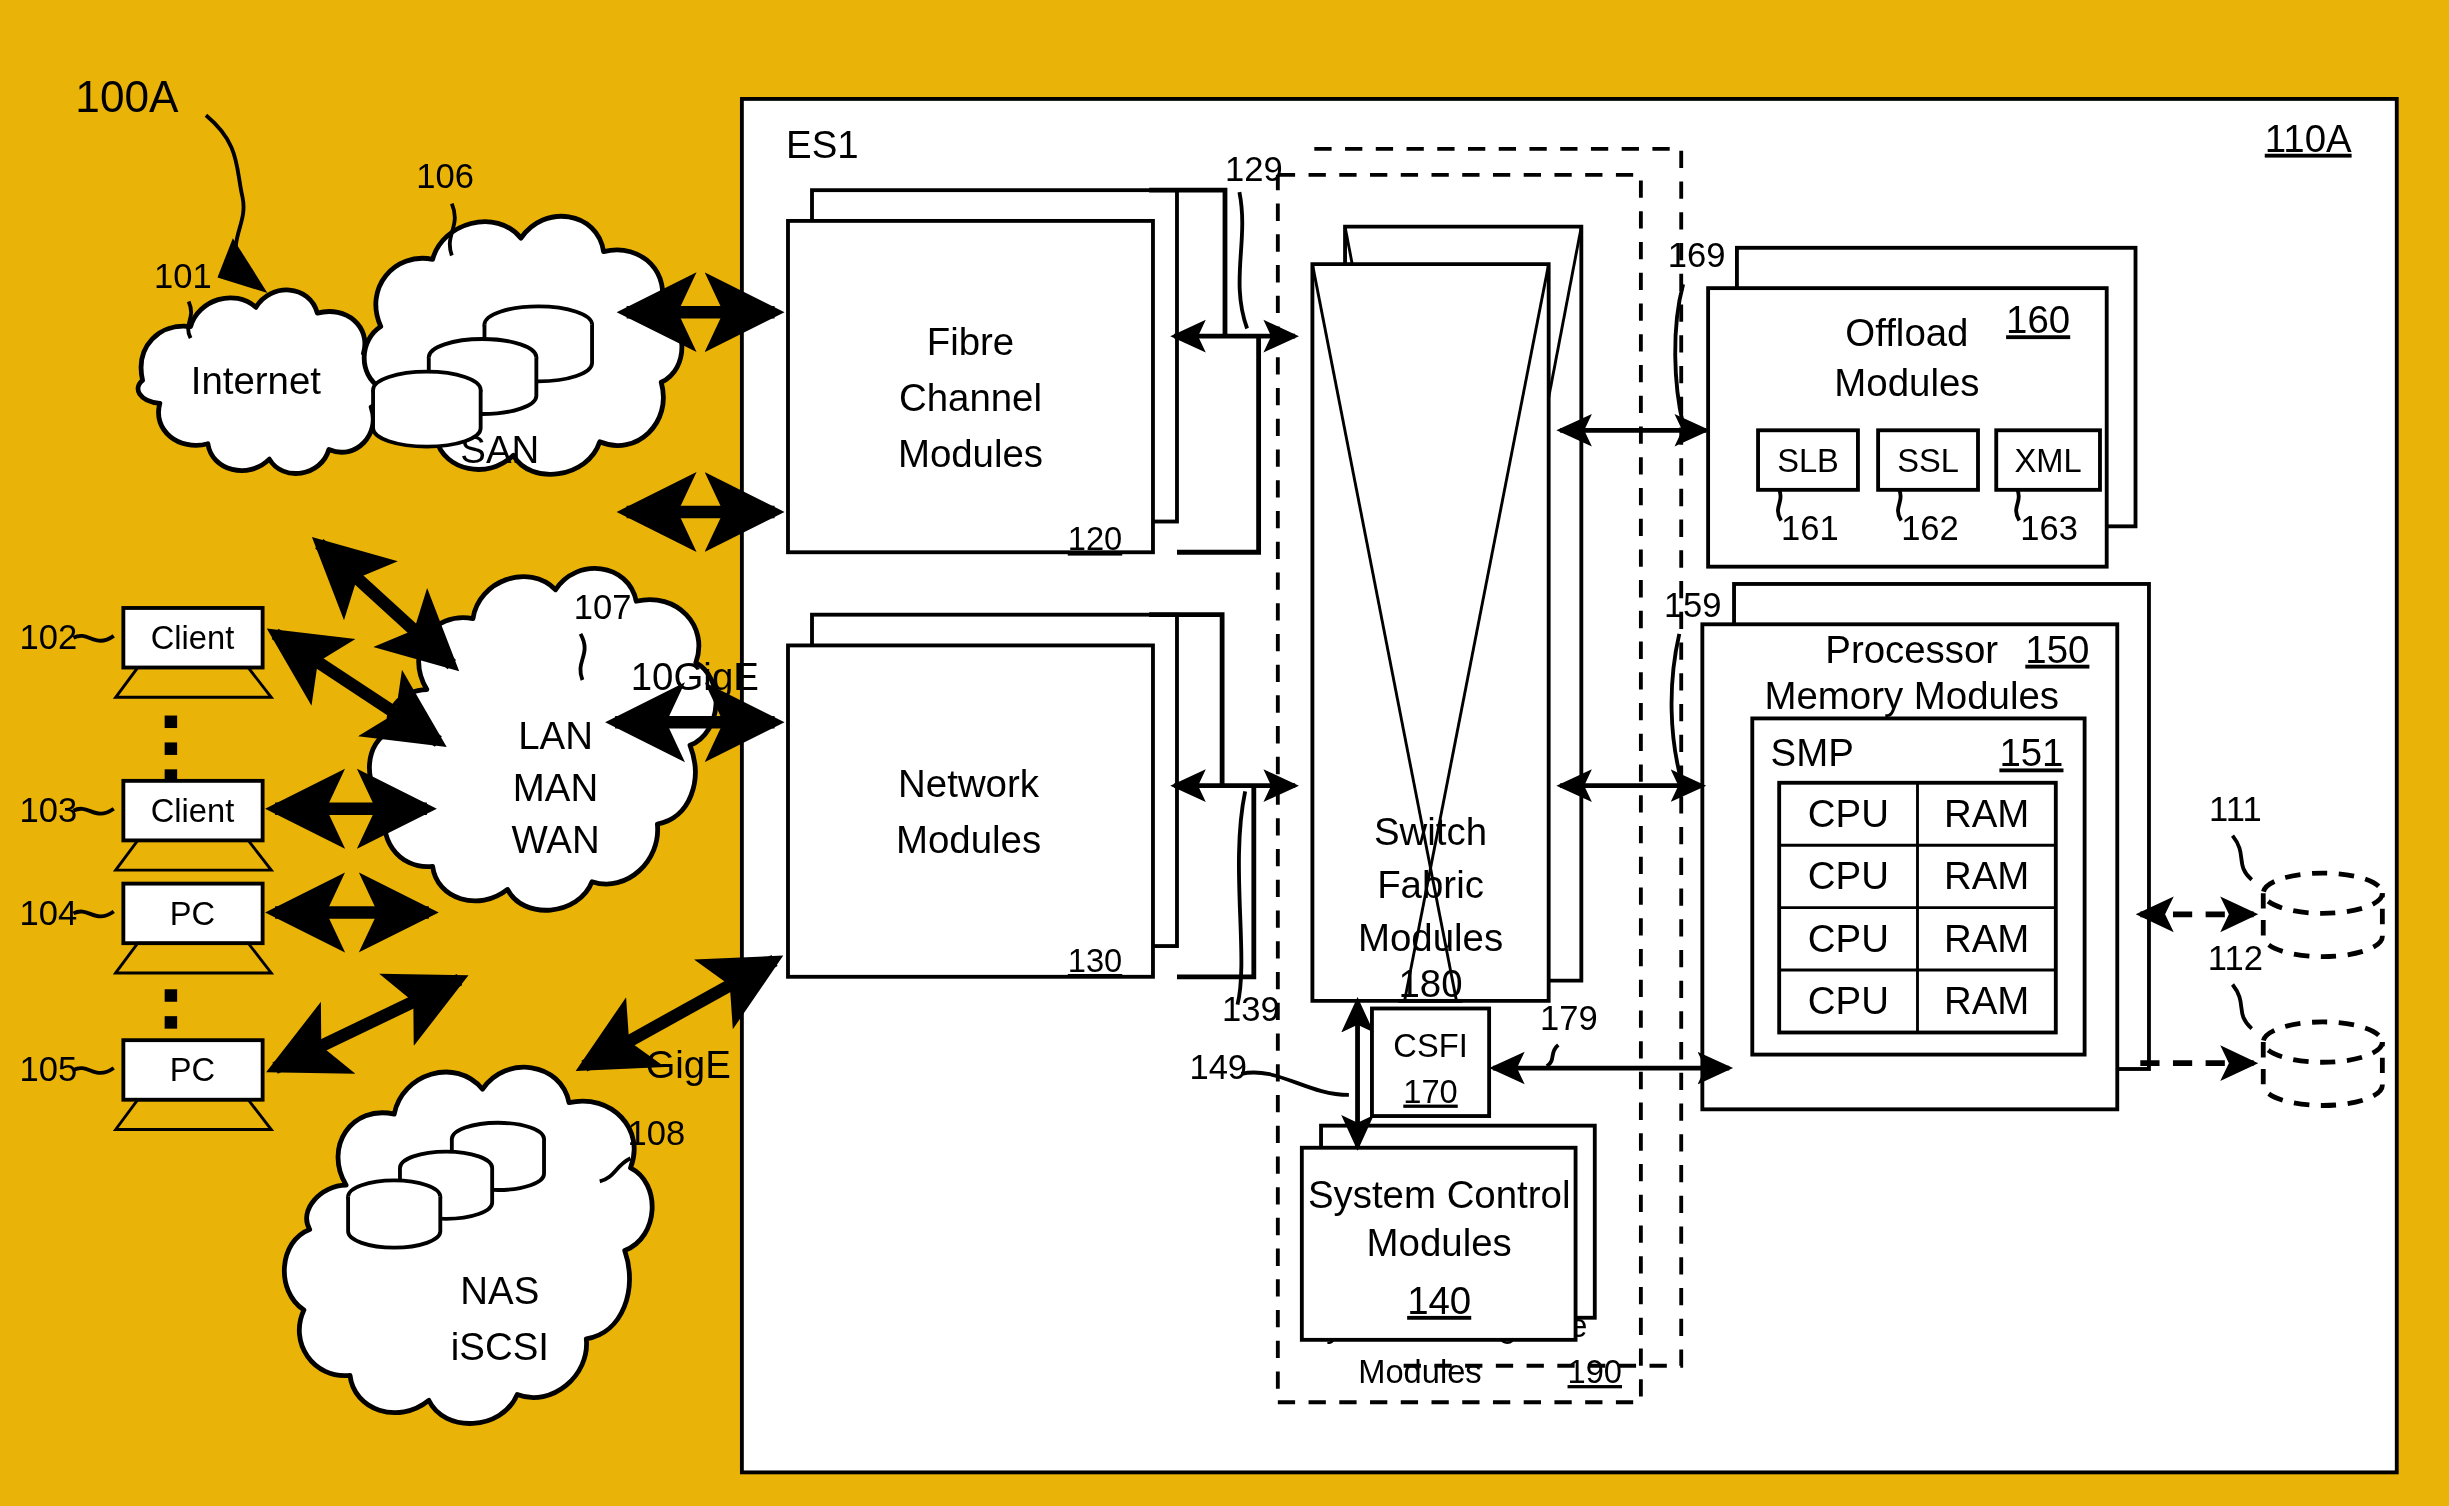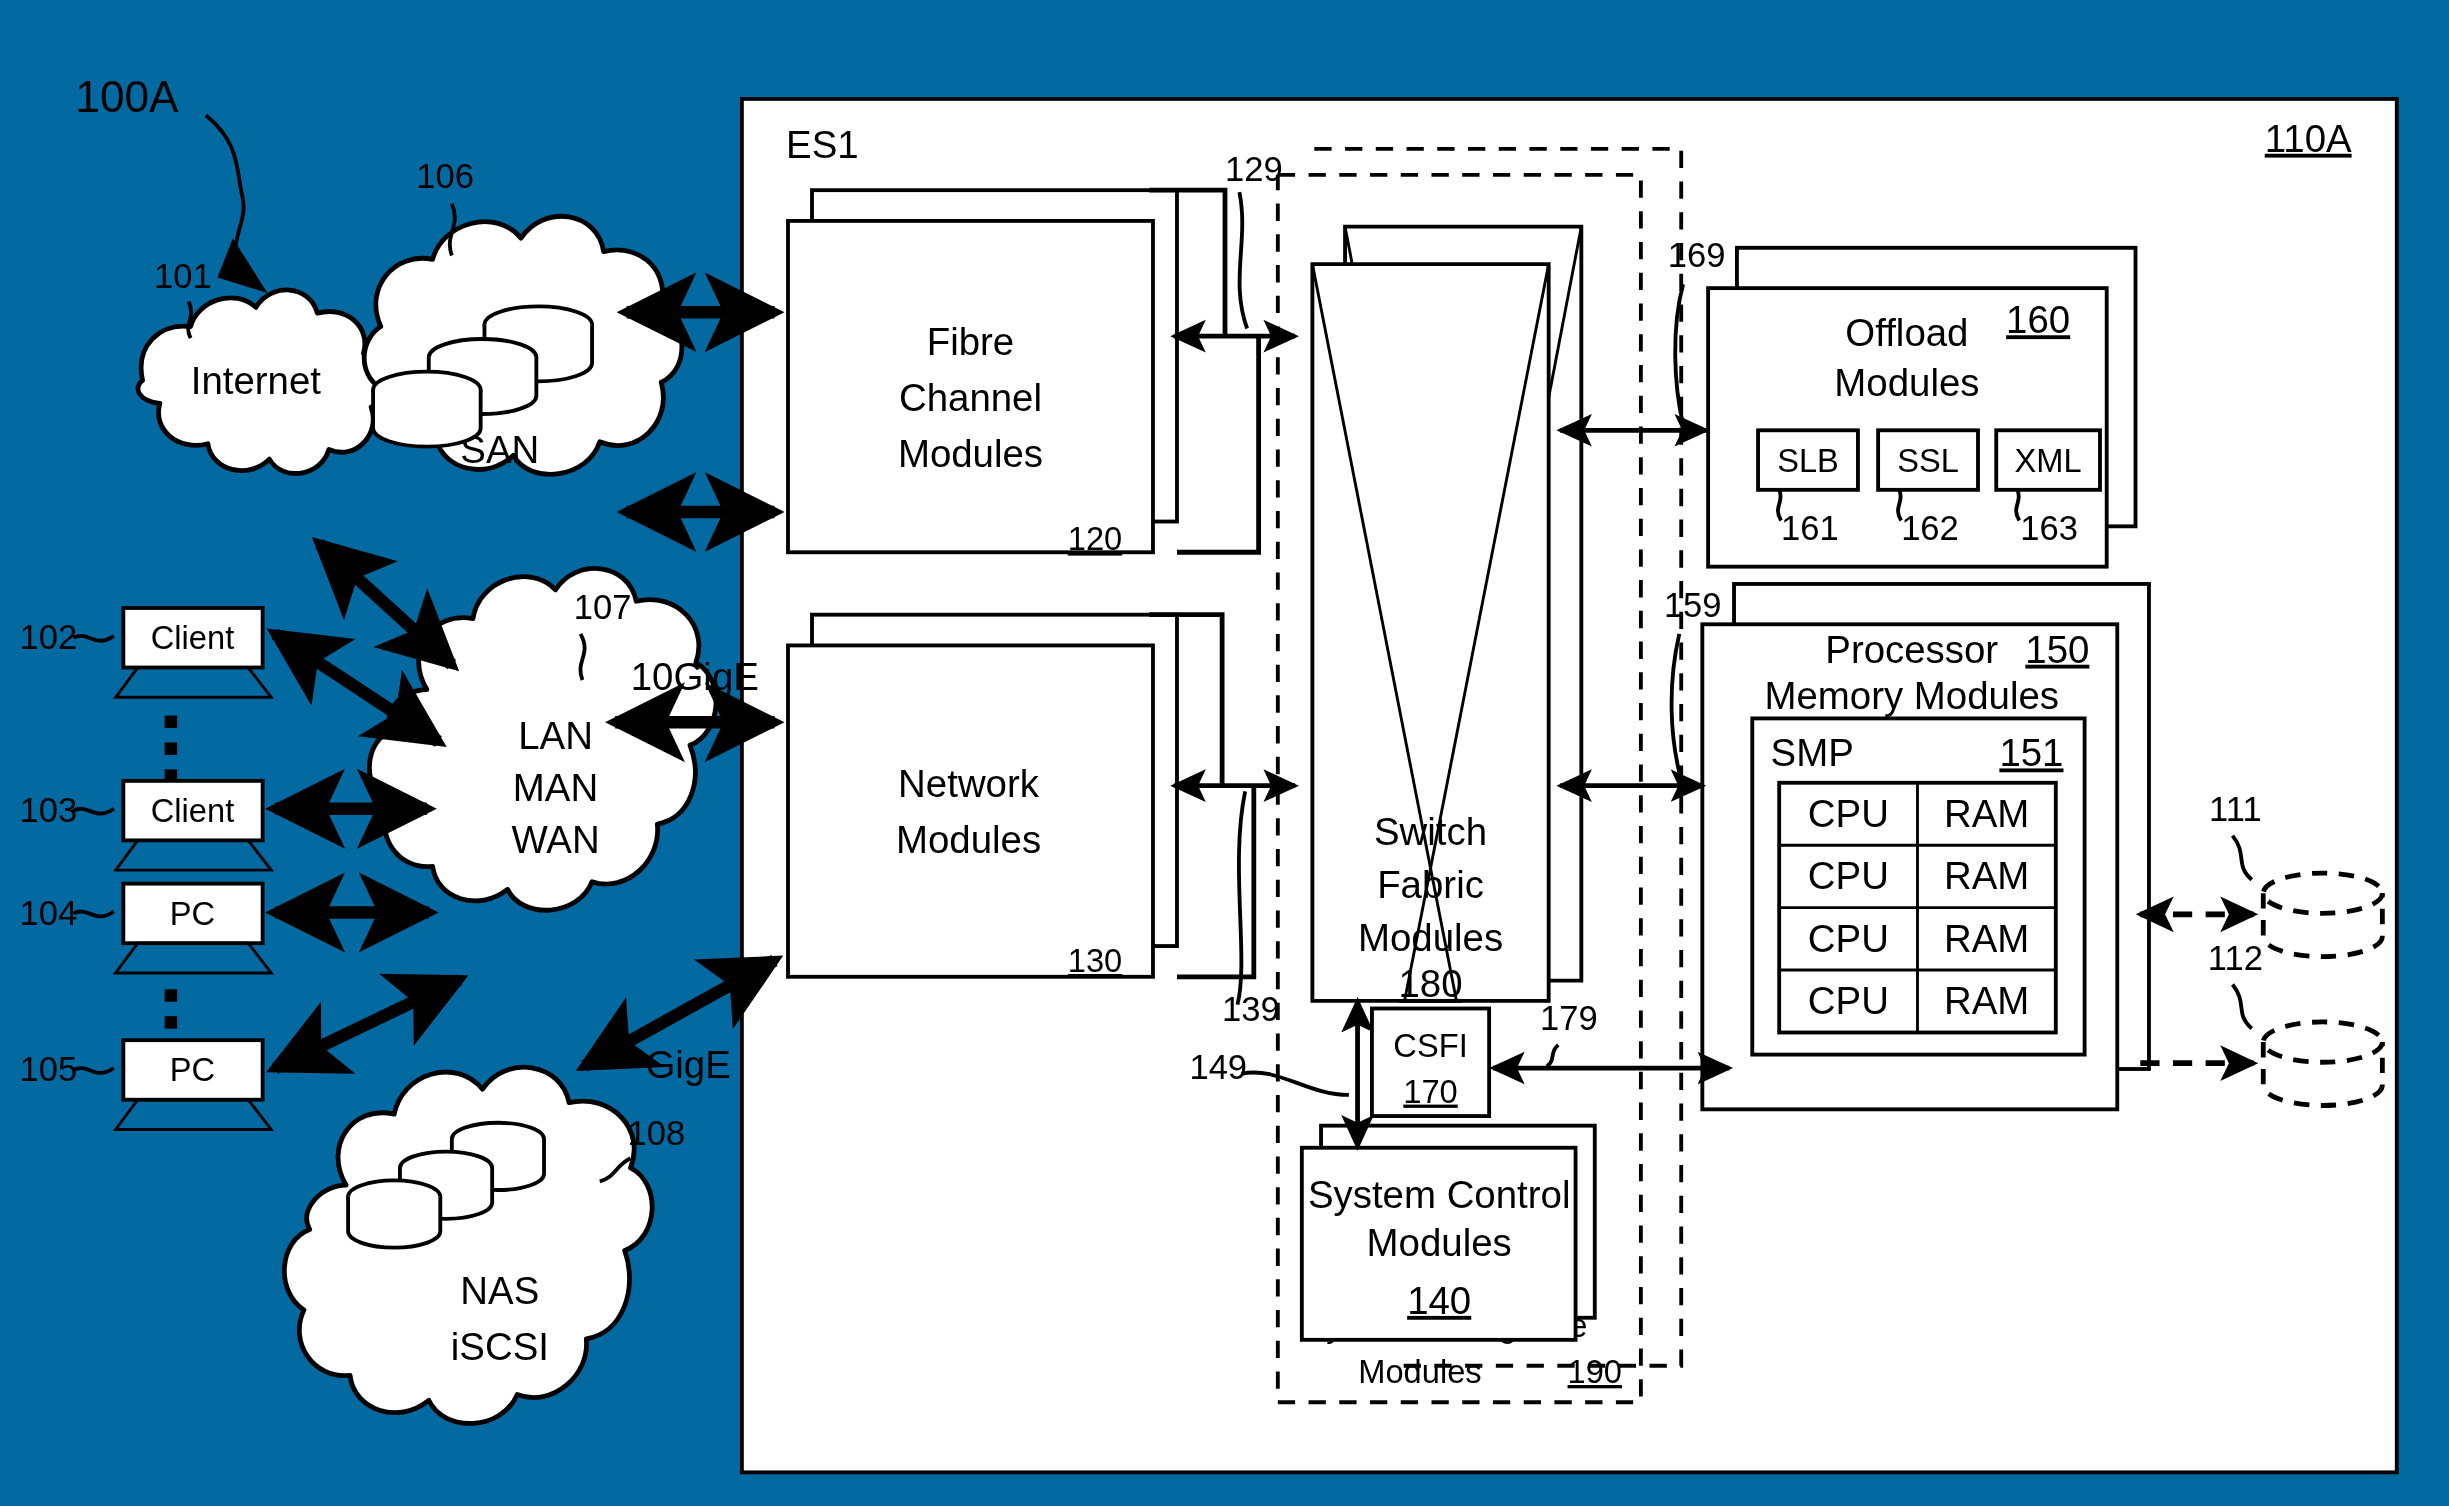--- a/index.html
+++ b/index.html
@@ -9,21 +9,21 @@
   }
   body {
     font-family: "Liberation Sans", sans-serif;
     color: #000000;
   }
   #stage {
     position: relative;
     width: 2450px;
     height: 1506px;
     overflow: hidden;
-    background: #0369a1;
+    background: #eab308;
   }
   svg#diagram {
     position: absolute;
     left: 0; top: 0;
     width: 2450px;
     height: 1506px;
   }
   .lbl {
     font-family: "Liberation Sans", sans-serif;
     fill: #000000;

